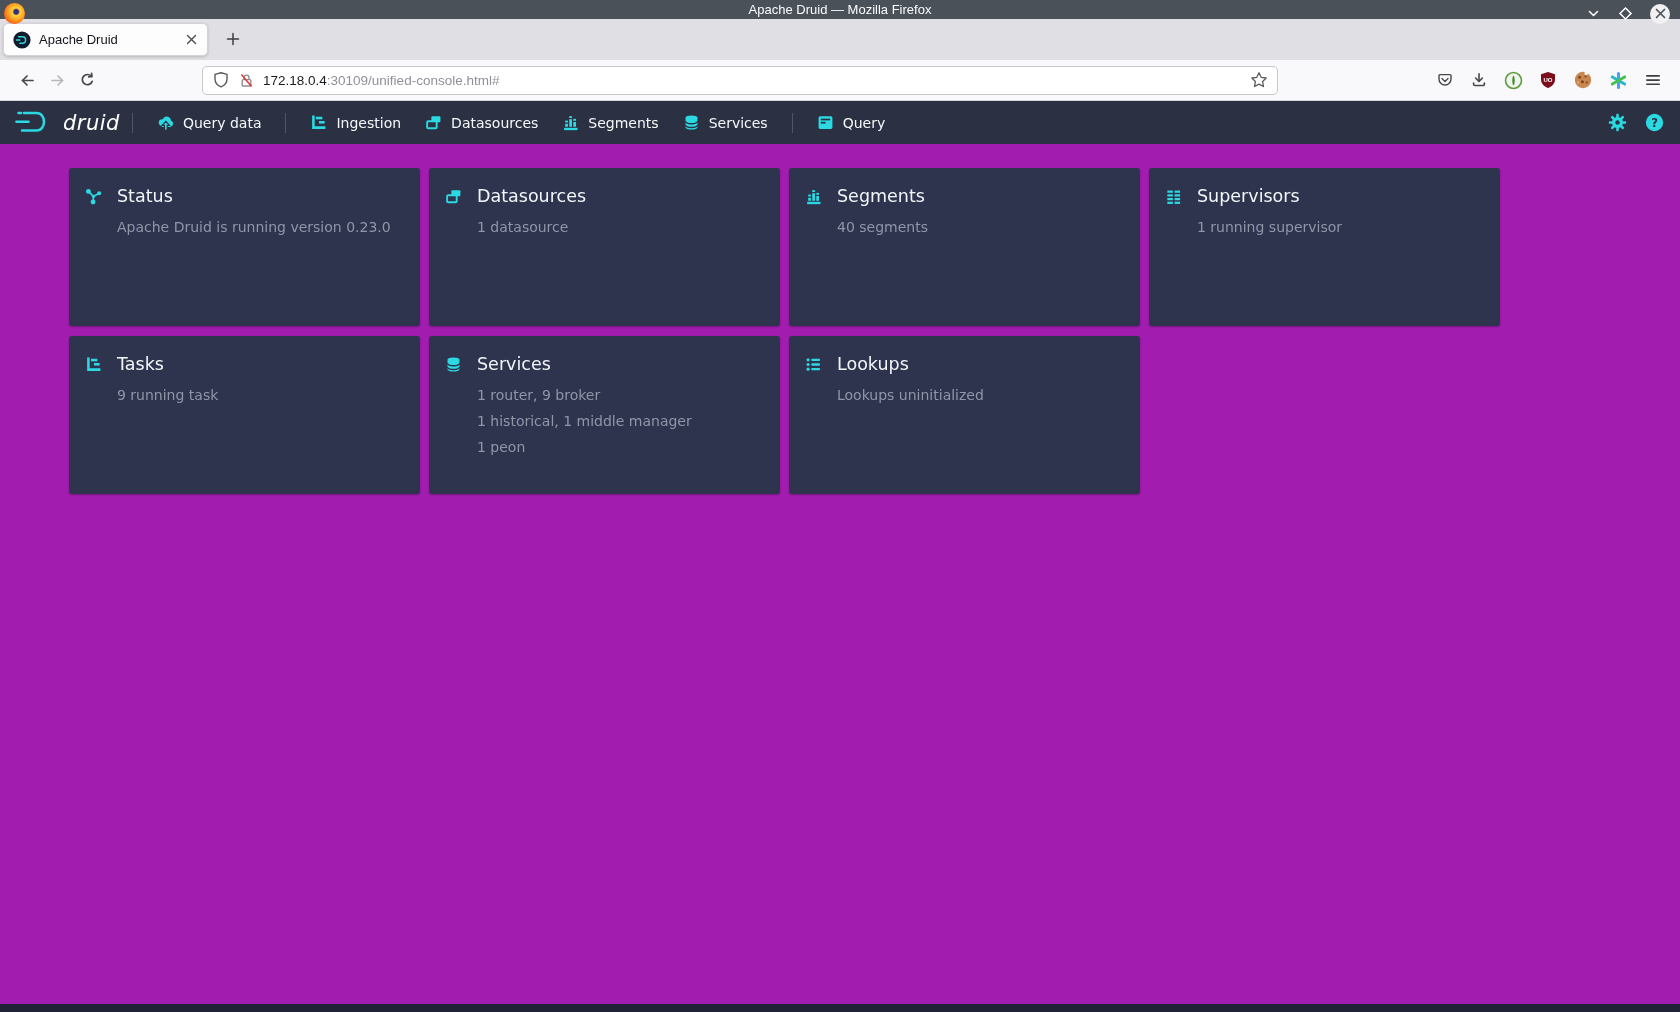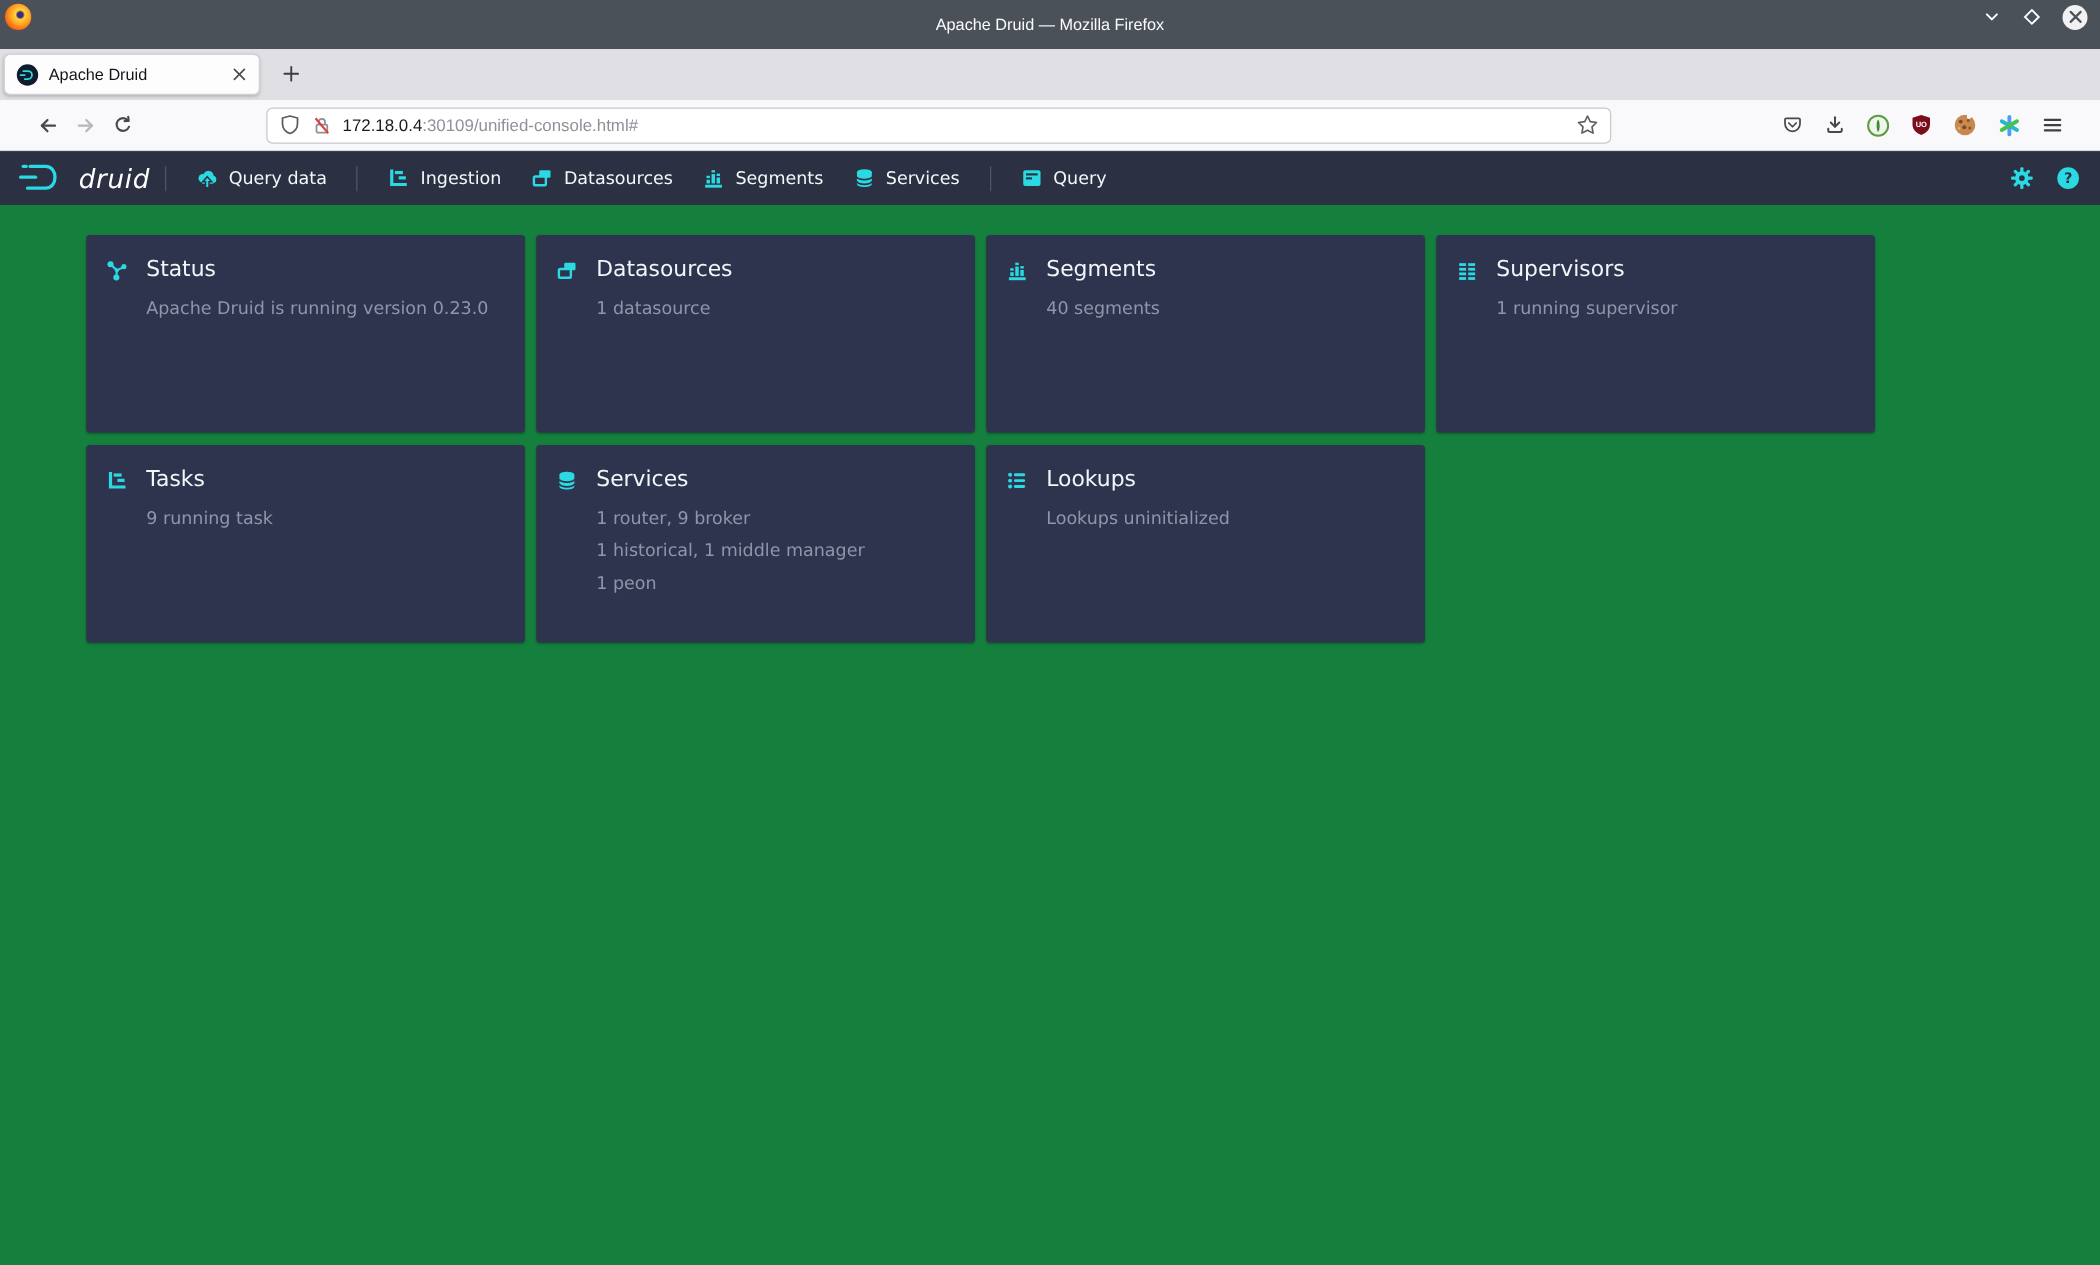--- a/index.html
+++ b/index.html
@@ -1,38 +1,38 @@
 <!DOCTYPE html>
 <html><head>
 <meta charset="utf-8">
 <style>
   * { margin:0; padding:0; box-sizing:border-box; }
   html,body { width:1680px; height:1012px; overflow:hidden; background:#1f2335;
               font-family:"Liberation Sans", sans-serif; }
 
   
-  .titlebar { height:39px; background:#4b5158; display:flex; align-items:center; position:relative; }
+  .titlebar { height:19px; background:#4b5158; display:flex; align-items:center; position:relative; }
   .ff-logo { position:absolute; left:4px; top:3px; width:21px; height:21px; border-radius:50%;
              background: radial-gradient(circle at 58% 42%, #3b2f7d 0 13%, #ffd43d 22%, #ff9e22 48%, #ff6a13 68%, #e22850 88%, #b3157e 100%); }
   .titlebar-title { flex:1; text-align:center; color:#fbfbfe; font-size:13px; }
   .win-controls { position:absolute; right:10px; top:0; height:27px; display:flex; align-items:center; gap:16px; }
   .win-btn { display:flex; align-items:center; justify-content:center; cursor:pointer; }
   .close-circle { width:20px; height:20px; border-radius:50%; background:#f1f1f3; display:flex; align-items:center; justify-content:center; }
 
   
   .tabbar { height:41px; background:#e0e0e4; display:flex; align-items:flex-end; padding-left:3px; }
   .tab { height:33px; margin-bottom:4px; width:205px; background:#fdfdfe; border:1px solid #d2d2d8;
          border-radius:5px; display:flex; align-items:center; padding:0 9px; gap:8px;
          box-shadow:0 1px 3px rgba(0,0,0,.18); cursor:default; }
   .tab-title { flex:1; font-size:13px; color:#15141a; white-space:nowrap; overflow:hidden; }
   .tab-close, .newtab { display:flex; align-items:center; justify-content:center; cursor:pointer; border-radius:4px; }
   .newtab { width:30px; height:30px; margin:0 0 6px 10px; }
 
   
-  .toolbar { height:41px; background:#f9f9fb; border-bottom:1px solid #d6d6da; display:flex; align-items:center; padding:0 23px; }
+  .toolbar { height:41px; background:#f9f9fb; border-bottom:1px solid #d6d6da; display:flex; align-items:center; padding:0 12px; }
   .tool-btn { width:30px; height:30px; display:flex; align-items:center; justify-content:center; border-radius:4px; cursor:pointer; }
   .urlbar { width:1076px; height:29px; margin-left:100px; background:#ffffff; border:1px solid #c7c7cc;
             border-radius:5px; display:flex; align-items:center; padding:0 9px; gap:8px; cursor:text; }
   .url-text { flex:1; font-size:13.5px; white-space:nowrap; overflow:hidden; }
   .url-host { color:#1b1b1f; }
   .url-path { color:#90909a; }
   .toolbar-right { margin-left:auto; display:flex; align-items:center; gap:16px; padding-right:6px; }
   .ext-btn { display:flex; align-items:center; justify-content:center; cursor:pointer; }
 
   
@@ -40,21 +40,21 @@
             padding:0 16px 0 14px; color:#f5f8fa; font-family:"DejaVu Sans", sans-serif; }
   .brand { display:flex; align-items:center; gap:9px; color:#2bd9e2; cursor:pointer; }
   .brand-text { color:#ffffff; font-size:21px; font-style:italic; letter-spacing:.5px; }
   .nav-sep { width:1px; height:20px; background:rgba(255,255,255,.18); margin:0 12px; }
   .nav-item { display:flex; align-items:center; gap:9px; padding:0 12px; height:100%; font-size:14px; cursor:pointer; color:#f5f8fa; }
   .nav-item svg { color:#2bd9e2; }
   .nav-right { margin-left:auto; display:flex; align-items:center; gap:18px; color:#2bd9e2; }
   .nav-icon-btn { display:flex; align-items:center; justify-content:center; cursor:pointer; }
 
   
-  .content { height:860px; background:#15803d; }
+  .content { height:860px; background:#a21caf; }
   .cards { display:grid; grid-template-columns:repeat(4, 351px); gap:10px 9px; padding:24px 0 0 69px; }
   .card { --bg:#2f344e; background:#2f344e; border-radius:3px; height:158px; padding:18px 16px;
           box-shadow:0 1px 2px rgba(0,0,0,.3); cursor:pointer; }
   .card-head { display:flex; align-items:center; gap:15px; }
   .card-head svg { color:#2bd9e2; flex:none; }
   .card-title { font-size:17.5px; color:#f2f6f9; font-family:"DejaVu Sans", sans-serif; }
   .card-body { margin:8px 0 0 32px; }
   .card-line { color:#8e96a8; font-size:14px; line-height:26px; font-family:"DejaVu Sans", sans-serif; }
 </style>
 </head>

